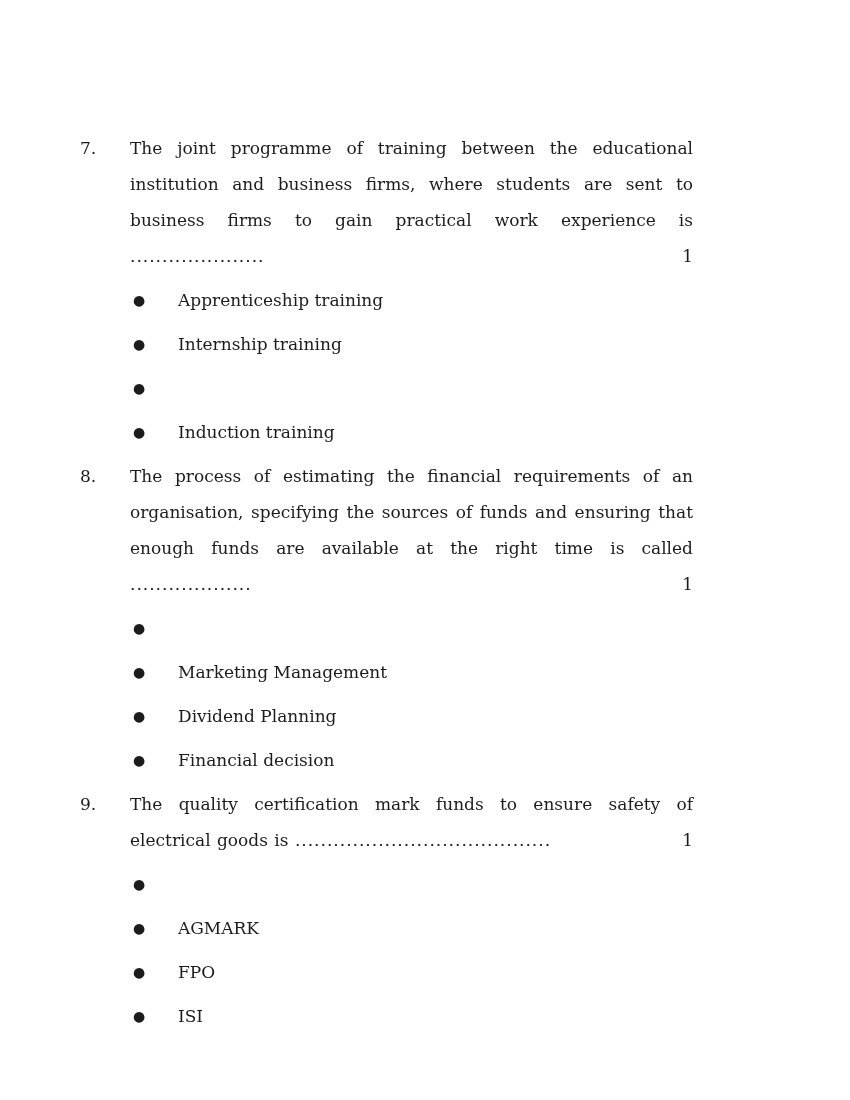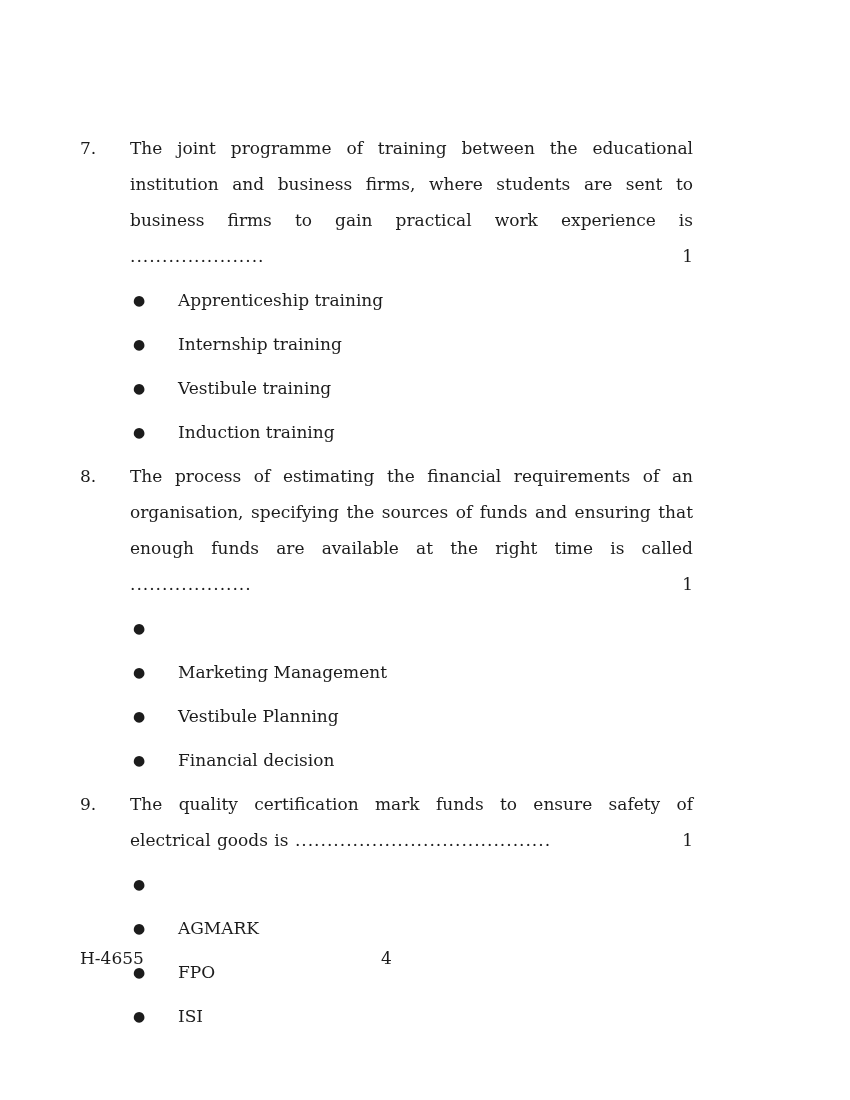--- a/index.html
+++ b/index.html
@@ -84,21 +84,20 @@
           <li class="option">
             <span class="bullet">●</span>
             <span class="option-label">Apprenticeship training</span>
           </li>
           <li class="option">
             <span class="bullet">●</span>
             <span class="option-label">Internship training</span>
           </li>
           <li class="option">
             <span class="bullet">●</span>
-            <span class="option-label">Vestibule training</span>
           </li>
           <li class="option">
             <span class="bullet">●</span>
             <span class="option-label">Induction training</span>
           </li>
         </ul>
       </div>
     </div>
 
     <div class="question">
@@ -111,21 +110,21 @@
         <ul class="options">
           <li class="option">
             <span class="bullet">●</span>
           </li>
           <li class="option">
             <span class="bullet">●</span>
             <span class="option-label">Marketing Management</span>
           </li>
           <li class="option">
             <span class="bullet">●</span>
-            <span class="option-label">Vestibule Planning</span>
+            <span class="option-label">Dividend Planning</span>
           </li>
           <li class="option">
             <span class="bullet">●</span>
             <span class="option-label">Financial decision</span>
           </li>
         </ul>
       </div>
     </div>
 
     <div class="question">
@@ -150,17 +149,13 @@
           <li class="option">
             <span class="bullet">●</span>
             <span class="option-label">ISI</span>
           </li>
         </ul>
       </div>
     </div>
 
   </div>
 
-  <div class="footer">
-    <span class="footer-code">H-4655</span>
-    <span class="footer-page">4</span>
-  </div>
 </div>
 
 </body></html>

